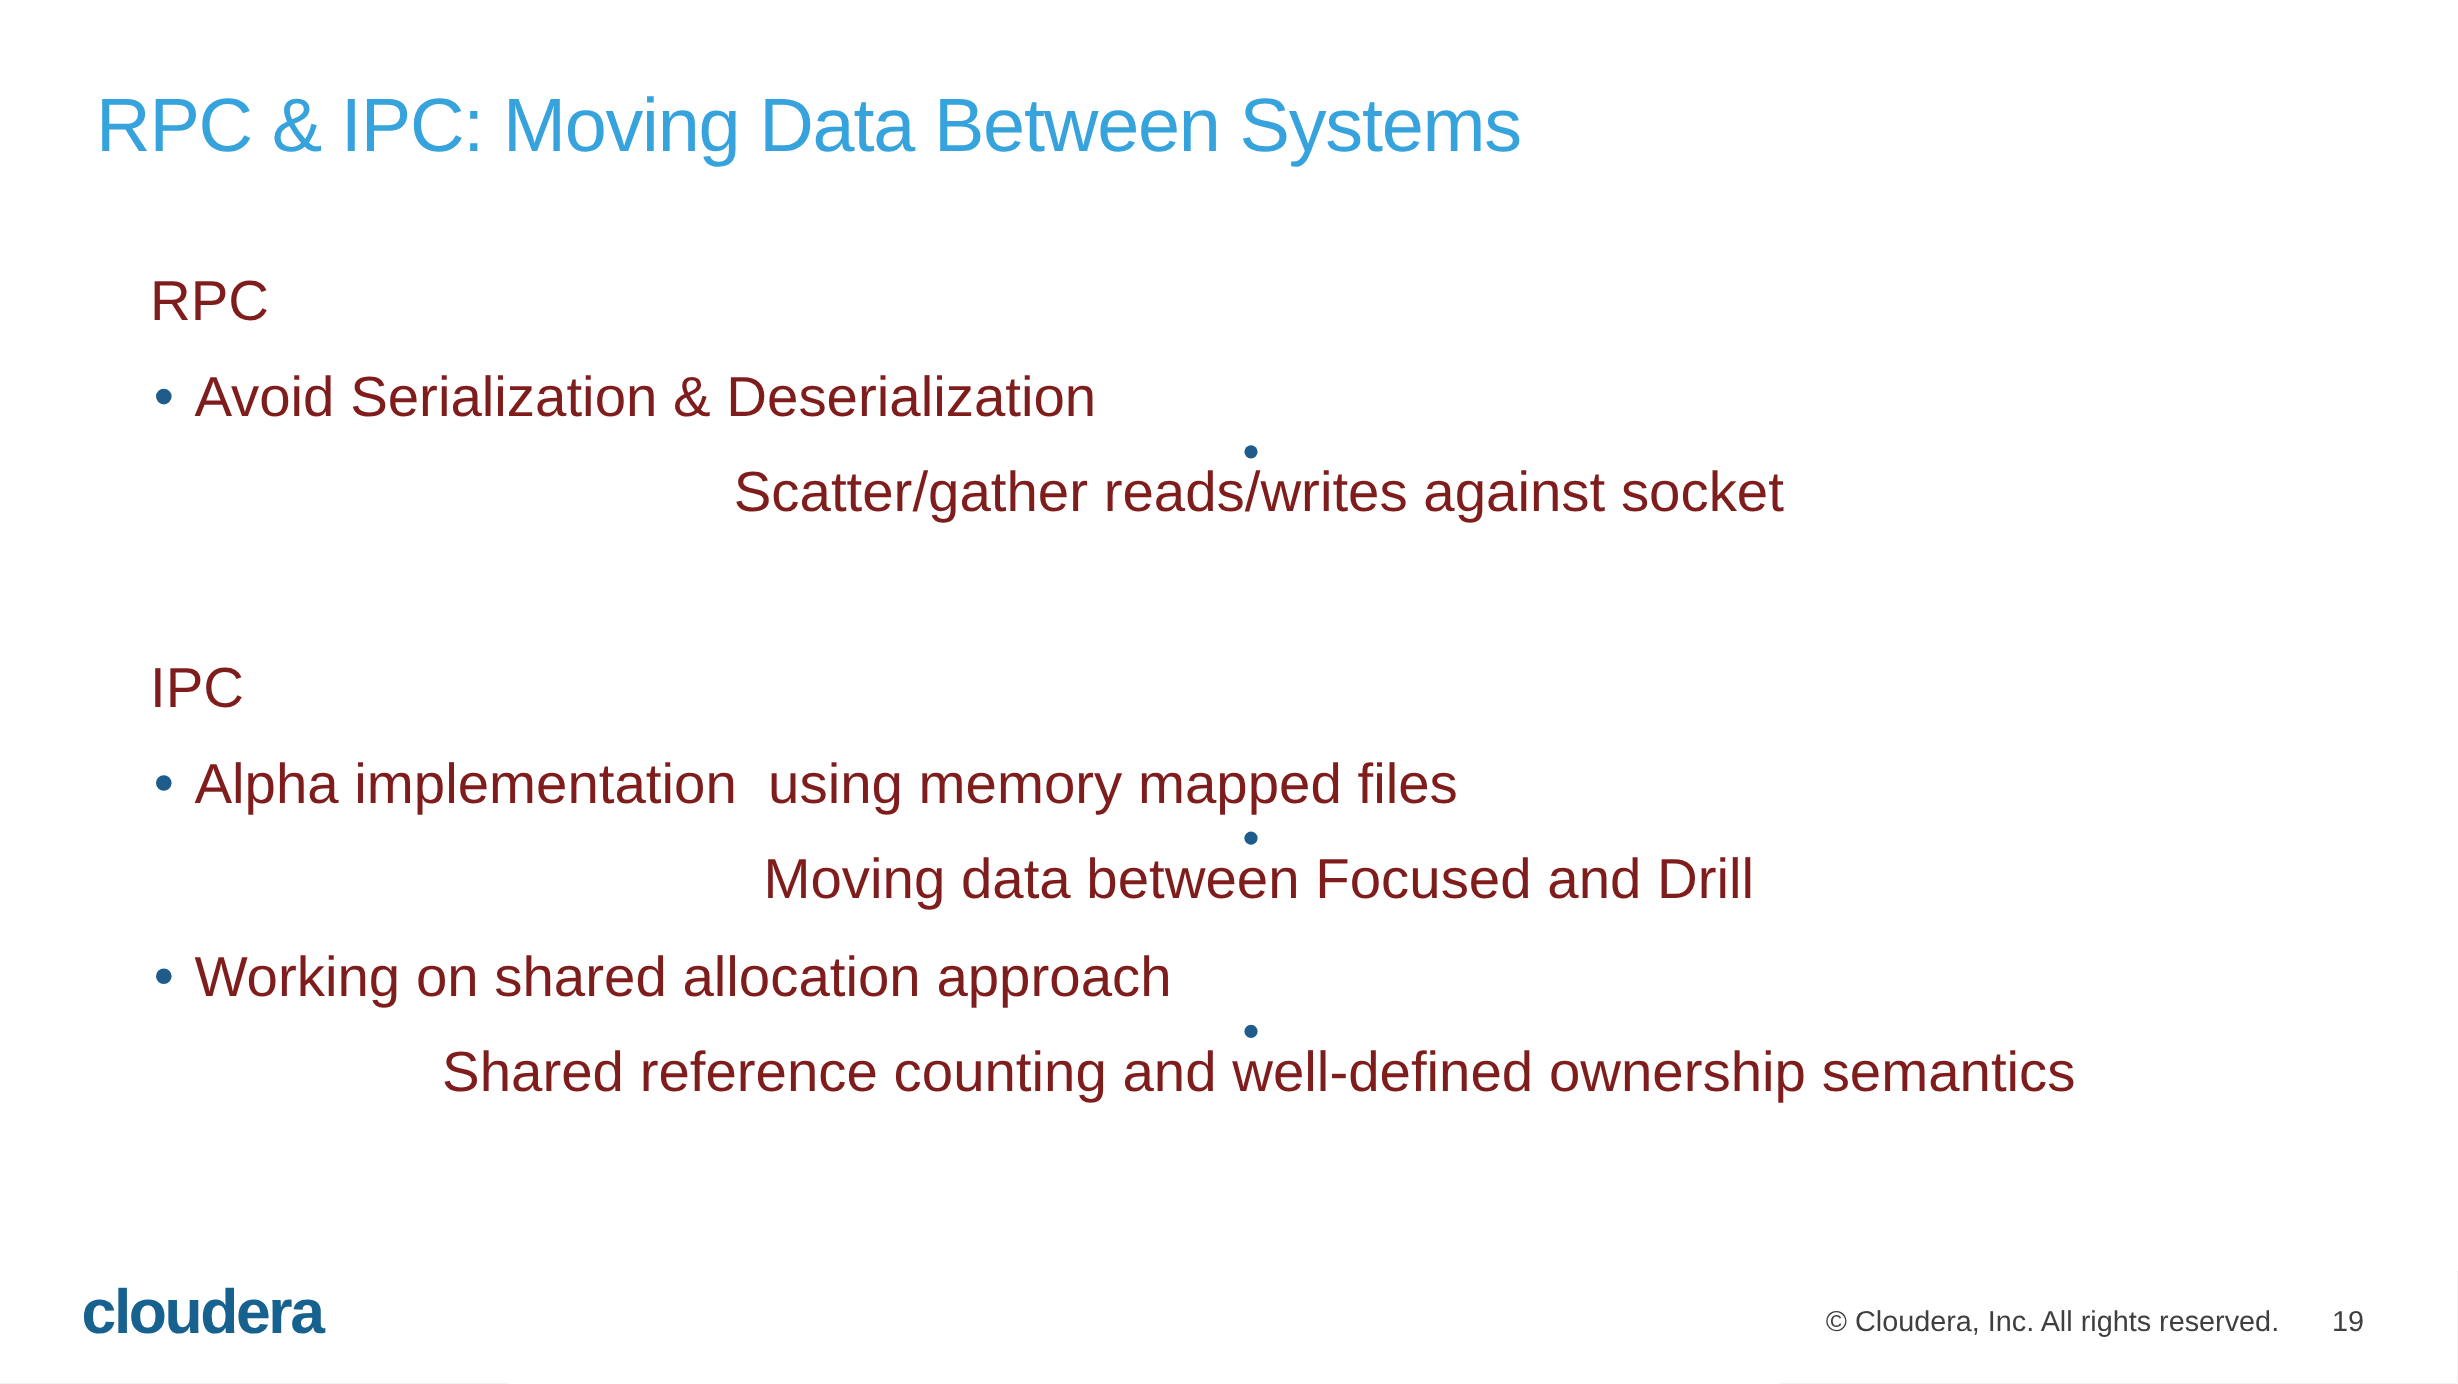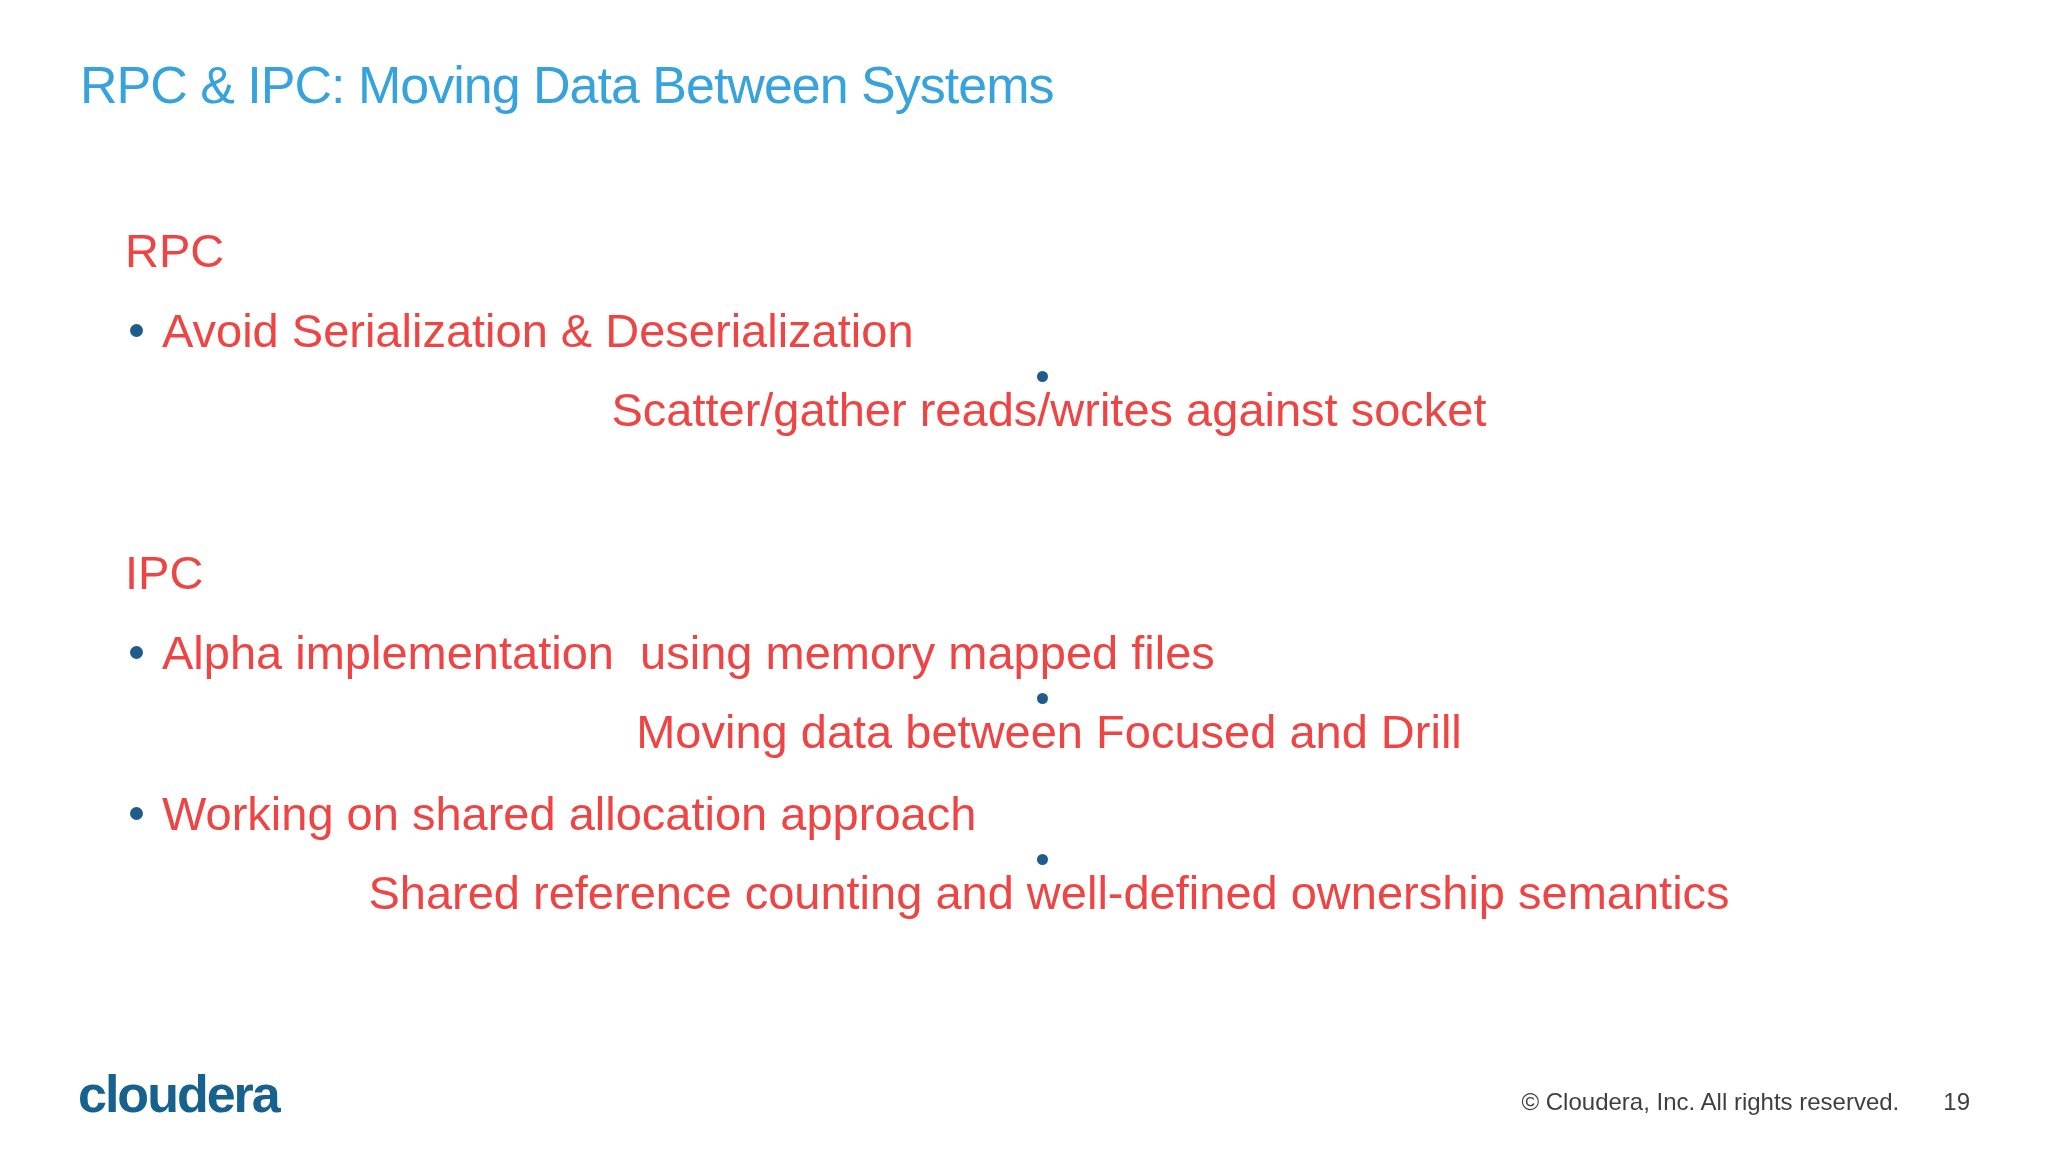--- a/index.html
+++ b/index.html
@@ -8,55 +8,55 @@
     position: relative;
     width: 2048px;
     height: 1153px;
     background: #ffffff;
     overflow: hidden;
     font-family: "Liberation Sans", sans-serif;
   }
   .title {
     position: absolute;
     left: 80px;
-    top: 54px;
-    font-size: 52px;
+    top: 68px;
+    font-size: 63px;
     line-height: 1.2;
     font-weight: 400;
     color: #36a3dc;
     letter-spacing: -1px;
     white-space: nowrap;
   }
   .content {
     position: absolute;
     left: 125px;
     top: 210px;
     width: 1800px;
   }
   .line {
     height: 80.5px;
     display: flex;
     align-items: center;
     font-size: 47px;
-    color: #ef4444;
+    color: #7f1d1d;
     white-space: pre;
   }
   .line .txt { white-space: pre; }
   .dot {
     flex: 0 0 auto;
     border-radius: 50%;
     background: #1f5c8b;
   }
   .l1 .dot { width: 13px; height: 13px; margin: 0 19px 0 5px; }
   .l2 { padding-left: 48px; flex-direction: column; }
   .l2 .dot { width: 11px; height: 11px; margin: 0 20px 0 7px; }
   .spacer { height: 80.5px; }
   .logo {
     position: absolute;
-    left: 78px;
+    left: 68px;
     top: 1064px;
     font-size: 52px;
     font-weight: 700;
     letter-spacing: -2px;
     color: #17618f;
   }
   .footer {
     position: absolute;
     right: 78px;
     top: 1088px;

